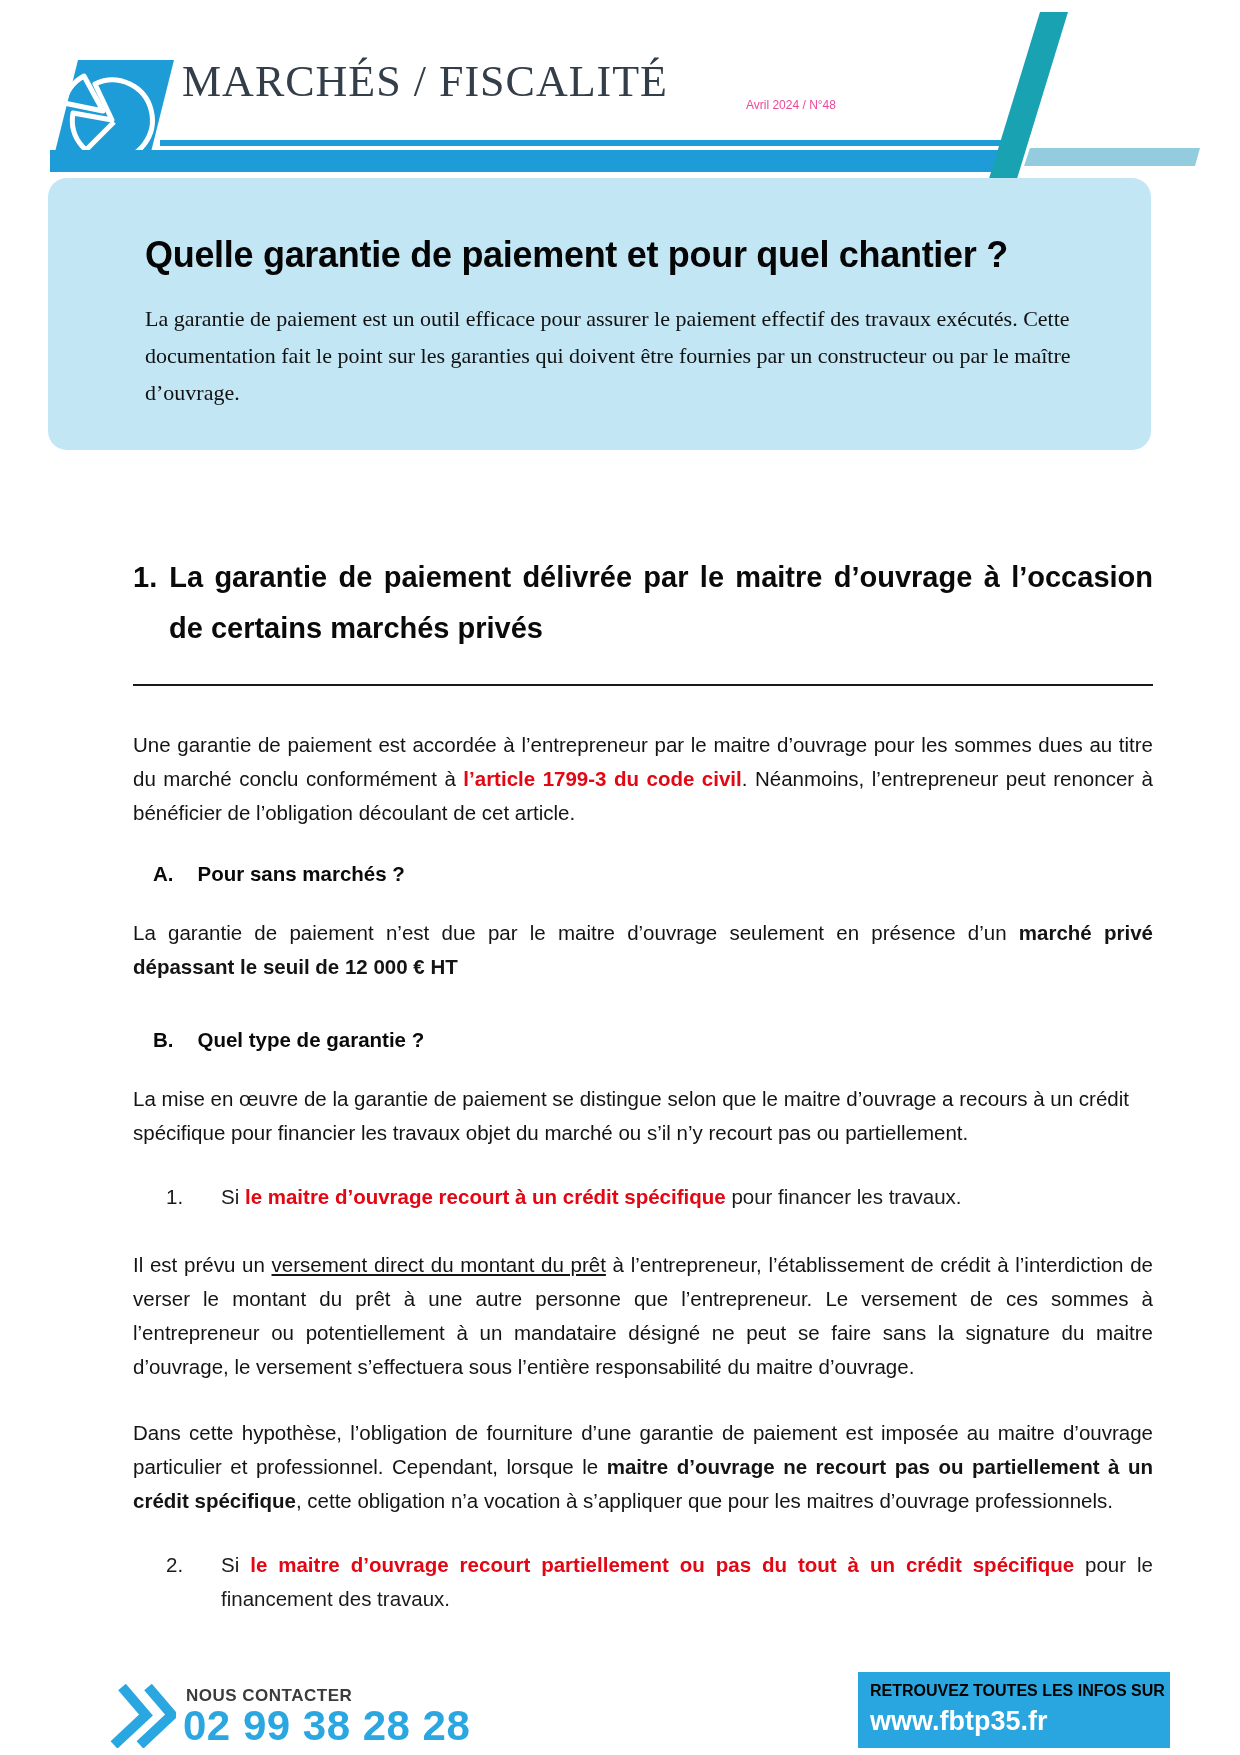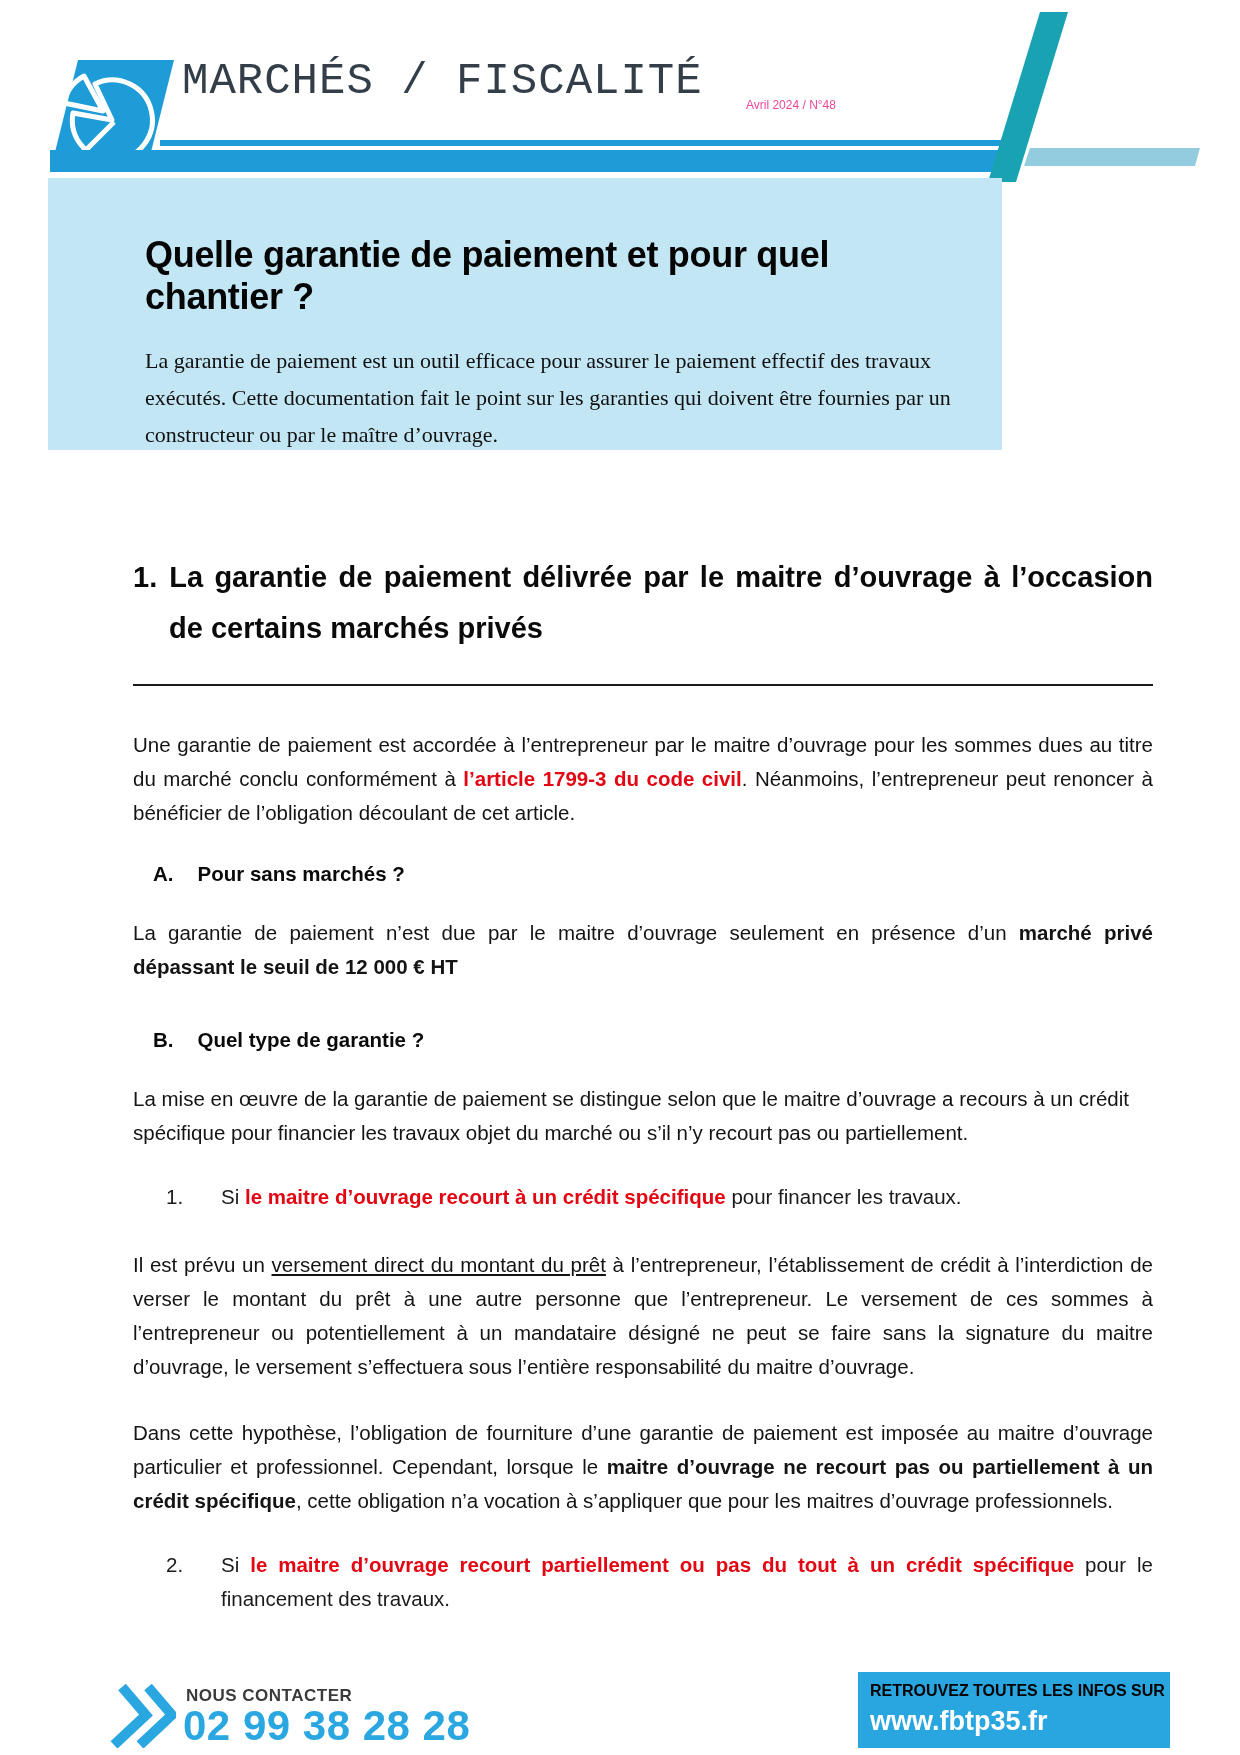--- a/index.html
+++ b/index.html
@@ -5,40 +5,41 @@
   html,body{margin:0;padding:0;background:#e9e9e9;}
   .page{
     position:relative;width:1240px;height:1755px;margin:0 auto;background:#ffffff;
     font-family:"Liberation Sans",sans-serif;color:#1a1a1a;overflow:hidden;
   }
   
   .masthead{position:absolute;left:0;top:0;width:1240px;height:190px;}
   .masthead-deco{position:absolute;left:0;top:0;}
   .masthead-title{
     position:absolute;left:182px;top:56px;margin:0;
-    font-family:Liberation Mono, monospace;font-weight:400;font-size:44px;
+    font-family:Liberation Serif, serif;font-weight:400;font-size:44px;
     letter-spacing:1px;color:#333e48;white-space:nowrap;
   }
   .issue{
     position:absolute;left:746px;top:98px;font-size:12px;font-weight:400;color:#ec4899;
     white-space:nowrap;
   }
   .ffb-logo{position:absolute;left:1044px;top:26px;width:170px;height:130px;}
   .ffb-name{
     position:absolute;left:58px;top:56px;font-size:37px;font-weight:700;color:#000;
     letter-spacing:0px;font-family:"Liberation Sans",sans-serif;
   }
   .ffb-region{
     position:absolute;left:4px;top:96px;font-size:17px;font-weight:700;color:#000;
     white-space:nowrap;
   }
   
   .intro-box{
-    position:absolute;left:48px;top:178px;width:954px;height:272px;
+    position:absolute;left:48px;top:178px;width:1103px;height:272px;
     background:#c3e6f5;
+    border-radius:19px;
   }
   .intro-title{
     margin:56px 40px 0 97px;font-size:36px;line-height:42px;font-weight:700;
     color:#050505;letter-spacing:-0.3px;
   }
   .intro-body{
     margin:24px 38px 0 97px;font-size:22px;line-height:37px;font-weight:400;color:#111;font-family:Liberation Serif, serif;
   }
   
   .content{position:absolute;left:133px;top:552px;width:1020px;}

